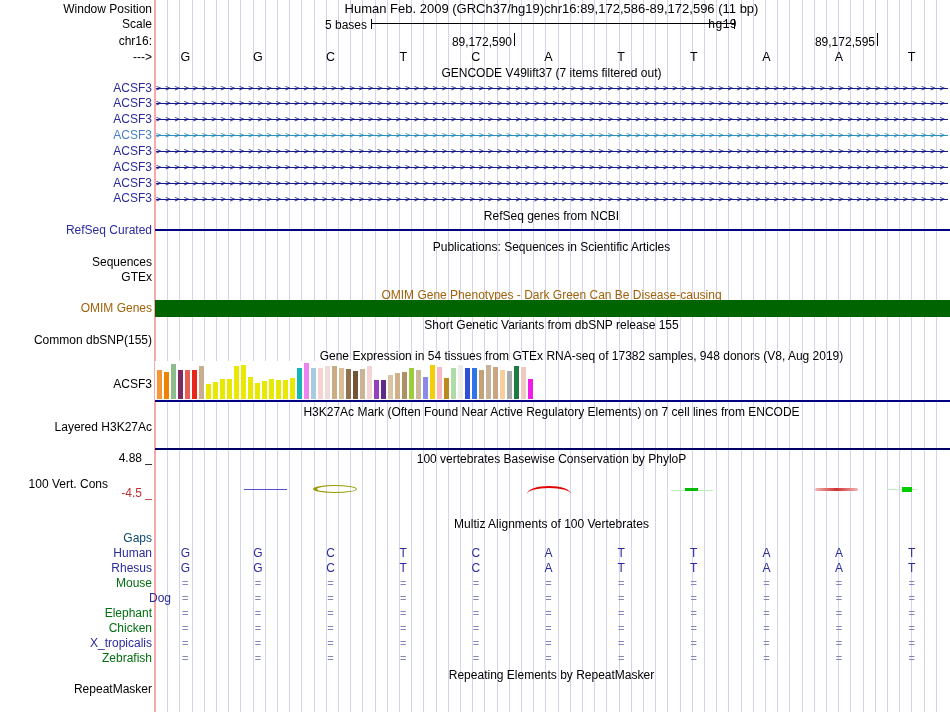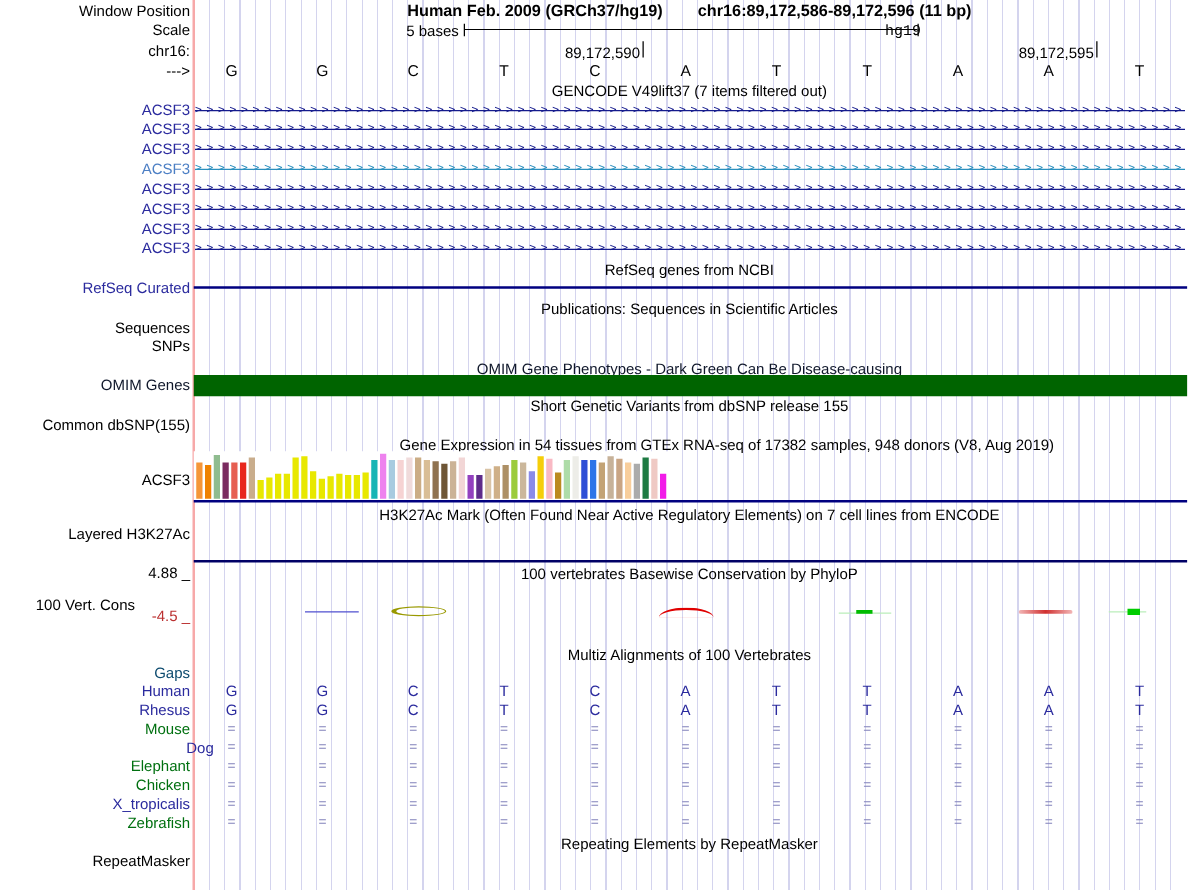--- a/index.html
+++ b/index.html
@@ -6,27 +6,27 @@
   .canvas{position:relative;width:950px;height:712px;background:#fff;overflow:hidden;
           font-family:"Liberation Sans",sans-serif;font-size:12px;color:#000;}
   .abs{position:absolute;white-space:nowrap;}
   .grid{position:absolute;left:156px;top:0;width:792px;height:712px;
         background:repeating-linear-gradient(to right,transparent 0 11.2px,#d4d4ee 11.2px,#d4d4ee 12.2px);}
   .divider{position:absolute;left:154px;top:0;width:2px;height:712px;background:#f7a9a9;}
   .lbl{position:absolute;left:0;width:152px;text-align:right;line-height:13px;white-space:nowrap;}
   .ctitle{position:absolute;left:155px;width:793px;text-align:center;line-height:13px;white-space:nowrap;}
   .navytxt{color:#2b2b9e;}
   .greentxt{color:#007010;}
-  .dkgreen{color:#0f172a;}
+  .dkgreen{color:#a16207;}
   .bluetitle{color:#000000;}
   .orangetxt{color:#0c4a6e;}
   .redtxt{color:#bb3030;}
   .lightgene{color:#4c7fc4;}
   .main-title{top:2px;font-size:13px;}
-  .main-title span{margin:0 14px;font-weight:bold;}
+  .main-title span{margin:0 0;}
   .scale-bar{position:absolute;left:371px;top:19px;width:362px;height:10px;
              border-left:1px solid #000;border-right:1px solid #000;
              background:linear-gradient(to bottom,transparent 4px,#000 4px,#000 5px,transparent 5px);}
   .coord-tick{position:absolute;top:33px;width:1px;height:13px;background:#000;}
   .letter-grid{position:absolute;left:149px;width:799px;display:grid;
                grid-template-columns:repeat(11,1fr);text-align:center;line-height:13px;}
   .letter-grid span{display:block;}
   .bases-hdr{font-size:12.5px;color:#000;}
   .mz-letters{color:#2b2b9e;font-size:12px;}
   .mz-eq{color:#8484bc;font-size:11px;}
@@ -135,21 +135,21 @@
       <span class="line"></span>
       <span class="glyphs">&gt;&gt;&gt;&gt;&gt;&gt;&gt;&gt;&gt;&gt;&gt;&gt;&gt;&gt;&gt;&gt;&gt;&gt;&gt;&gt;&gt;&gt;&gt;&gt;&gt;&gt;&gt;&gt;&gt;&gt;&gt;&gt;&gt;&gt;&gt;&gt;&gt;&gt;&gt;&gt;&gt;&gt;&gt;&gt;&gt;&gt;&gt;&gt;&gt;&gt;&gt;&gt;&gt;&gt;&gt;&gt;&gt;&gt;&gt;&gt;&gt;&gt;&gt;&gt;&gt;&gt;&gt;&gt;&gt;&gt;&gt;&gt;&gt;&gt;&gt;&gt;&gt;&gt;&gt;&gt;&gt;&gt;&gt;&gt;&gt;&gt;&gt;&gt;</span>
     </div>
 
   <div class="ctitle" style="top:210px;">RefSeq genes from NCBI</div>
   <div class="lbl navytxt" style="top:224px;">RefSeq Curated</div>
   <div class="hline" style="top:229px;height:1.5px;"></div>
 
   <div class="ctitle" style="top:241px;">Publications: Sequences in Scientific Articles</div>
   <div class="lbl" style="top:256px;">Sequences</div>
-  <div class="lbl" style="top:271px;">SNPs</div>
+  <div class="lbl" style="top:271px;">GTEx</div>
 
   <div class="ctitle dkgreen" style="top:289px;">OMIM Gene Phenotypes - Dark Green Can Be Disease-causing</div>
   <div class="lbl dkgreen" style="top:302px;">OMIM Genes</div>
   <div class="omim-bar"></div>
 
   <div class="ctitle" style="top:319px;">Short Genetic Variants from dbSNP release 155</div>
   <div class="lbl" style="top:334px;">Common dbSNP(155)</div>
 
   <div class="ctitle" style="top:350px;padding-left:30px;">Gene Expression in 54 tissues from GTEx RNA-seq of 17382 samples, 948 donors (V8, Aug 2019)</div>
   <div class="gtex-box"></div>

